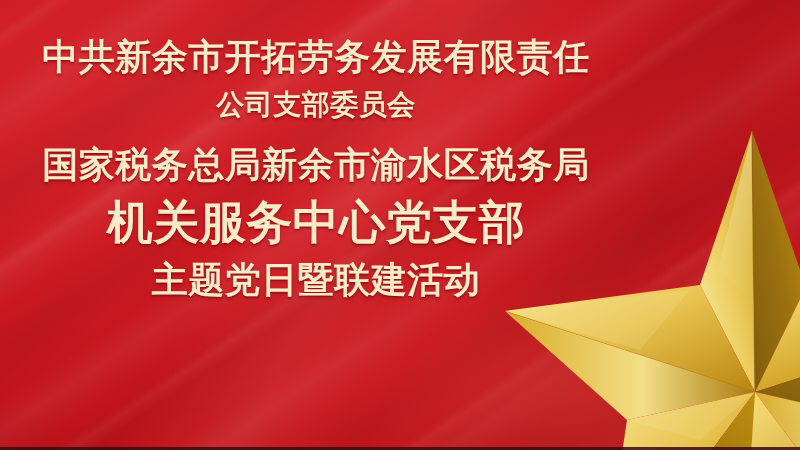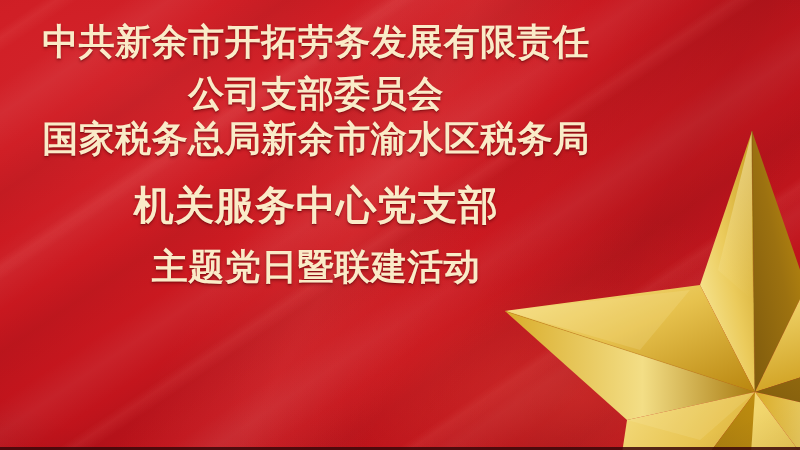--- a/index.html
+++ b/index.html
@@ -92,41 +92,41 @@
     left: 0; top: 0;
     width: 800px;
     height: 450px;
     pointer-events: none;
   }
 
   
   .text-block {
     position: absolute;
     left: 0;
-    top: 0;
+    top: 15px;
     width: 632px;
     padding-top: 24px;
     z-index: 6;
   }
   .line {
     text-align: center;
     color: #FAEBC8;
     font-weight: bold;
     letter-spacing: 0.5px;
     line-height: 1.0;
     white-space: nowrap;
     text-shadow:
       0 1px 0 rgba(120,10,14,0.55),
       0 2px 3px rgba(90,5,8,0.45);
     margin: 0 auto;
   }
   .l1 { font-size: 36px; margin-bottom: 16px; }
-  .l2 { font-size: 36px; margin-bottom: 9px; }
-  .l3 { font-size: 36px; margin-bottom: 28px; }
-  .l4 { font-size: 40px; margin-bottom: 24px; }
+  .l2 { font-size: 28px; margin-bottom: 28px; }
+  .l3 { font-size: 36px; margin-bottom: 16px; }
+  .l4 { font-size: 46px; margin-bottom: 17px; }
   .l5 { font-size: 36px; margin-bottom: 8px; }
 </style>
 </head>
 <body>
 
 <div id="poster">
 
   <div class="bg-base"></div>
   <div class="bg-silk"></div>
   <div class="bg-silk2"></div>

